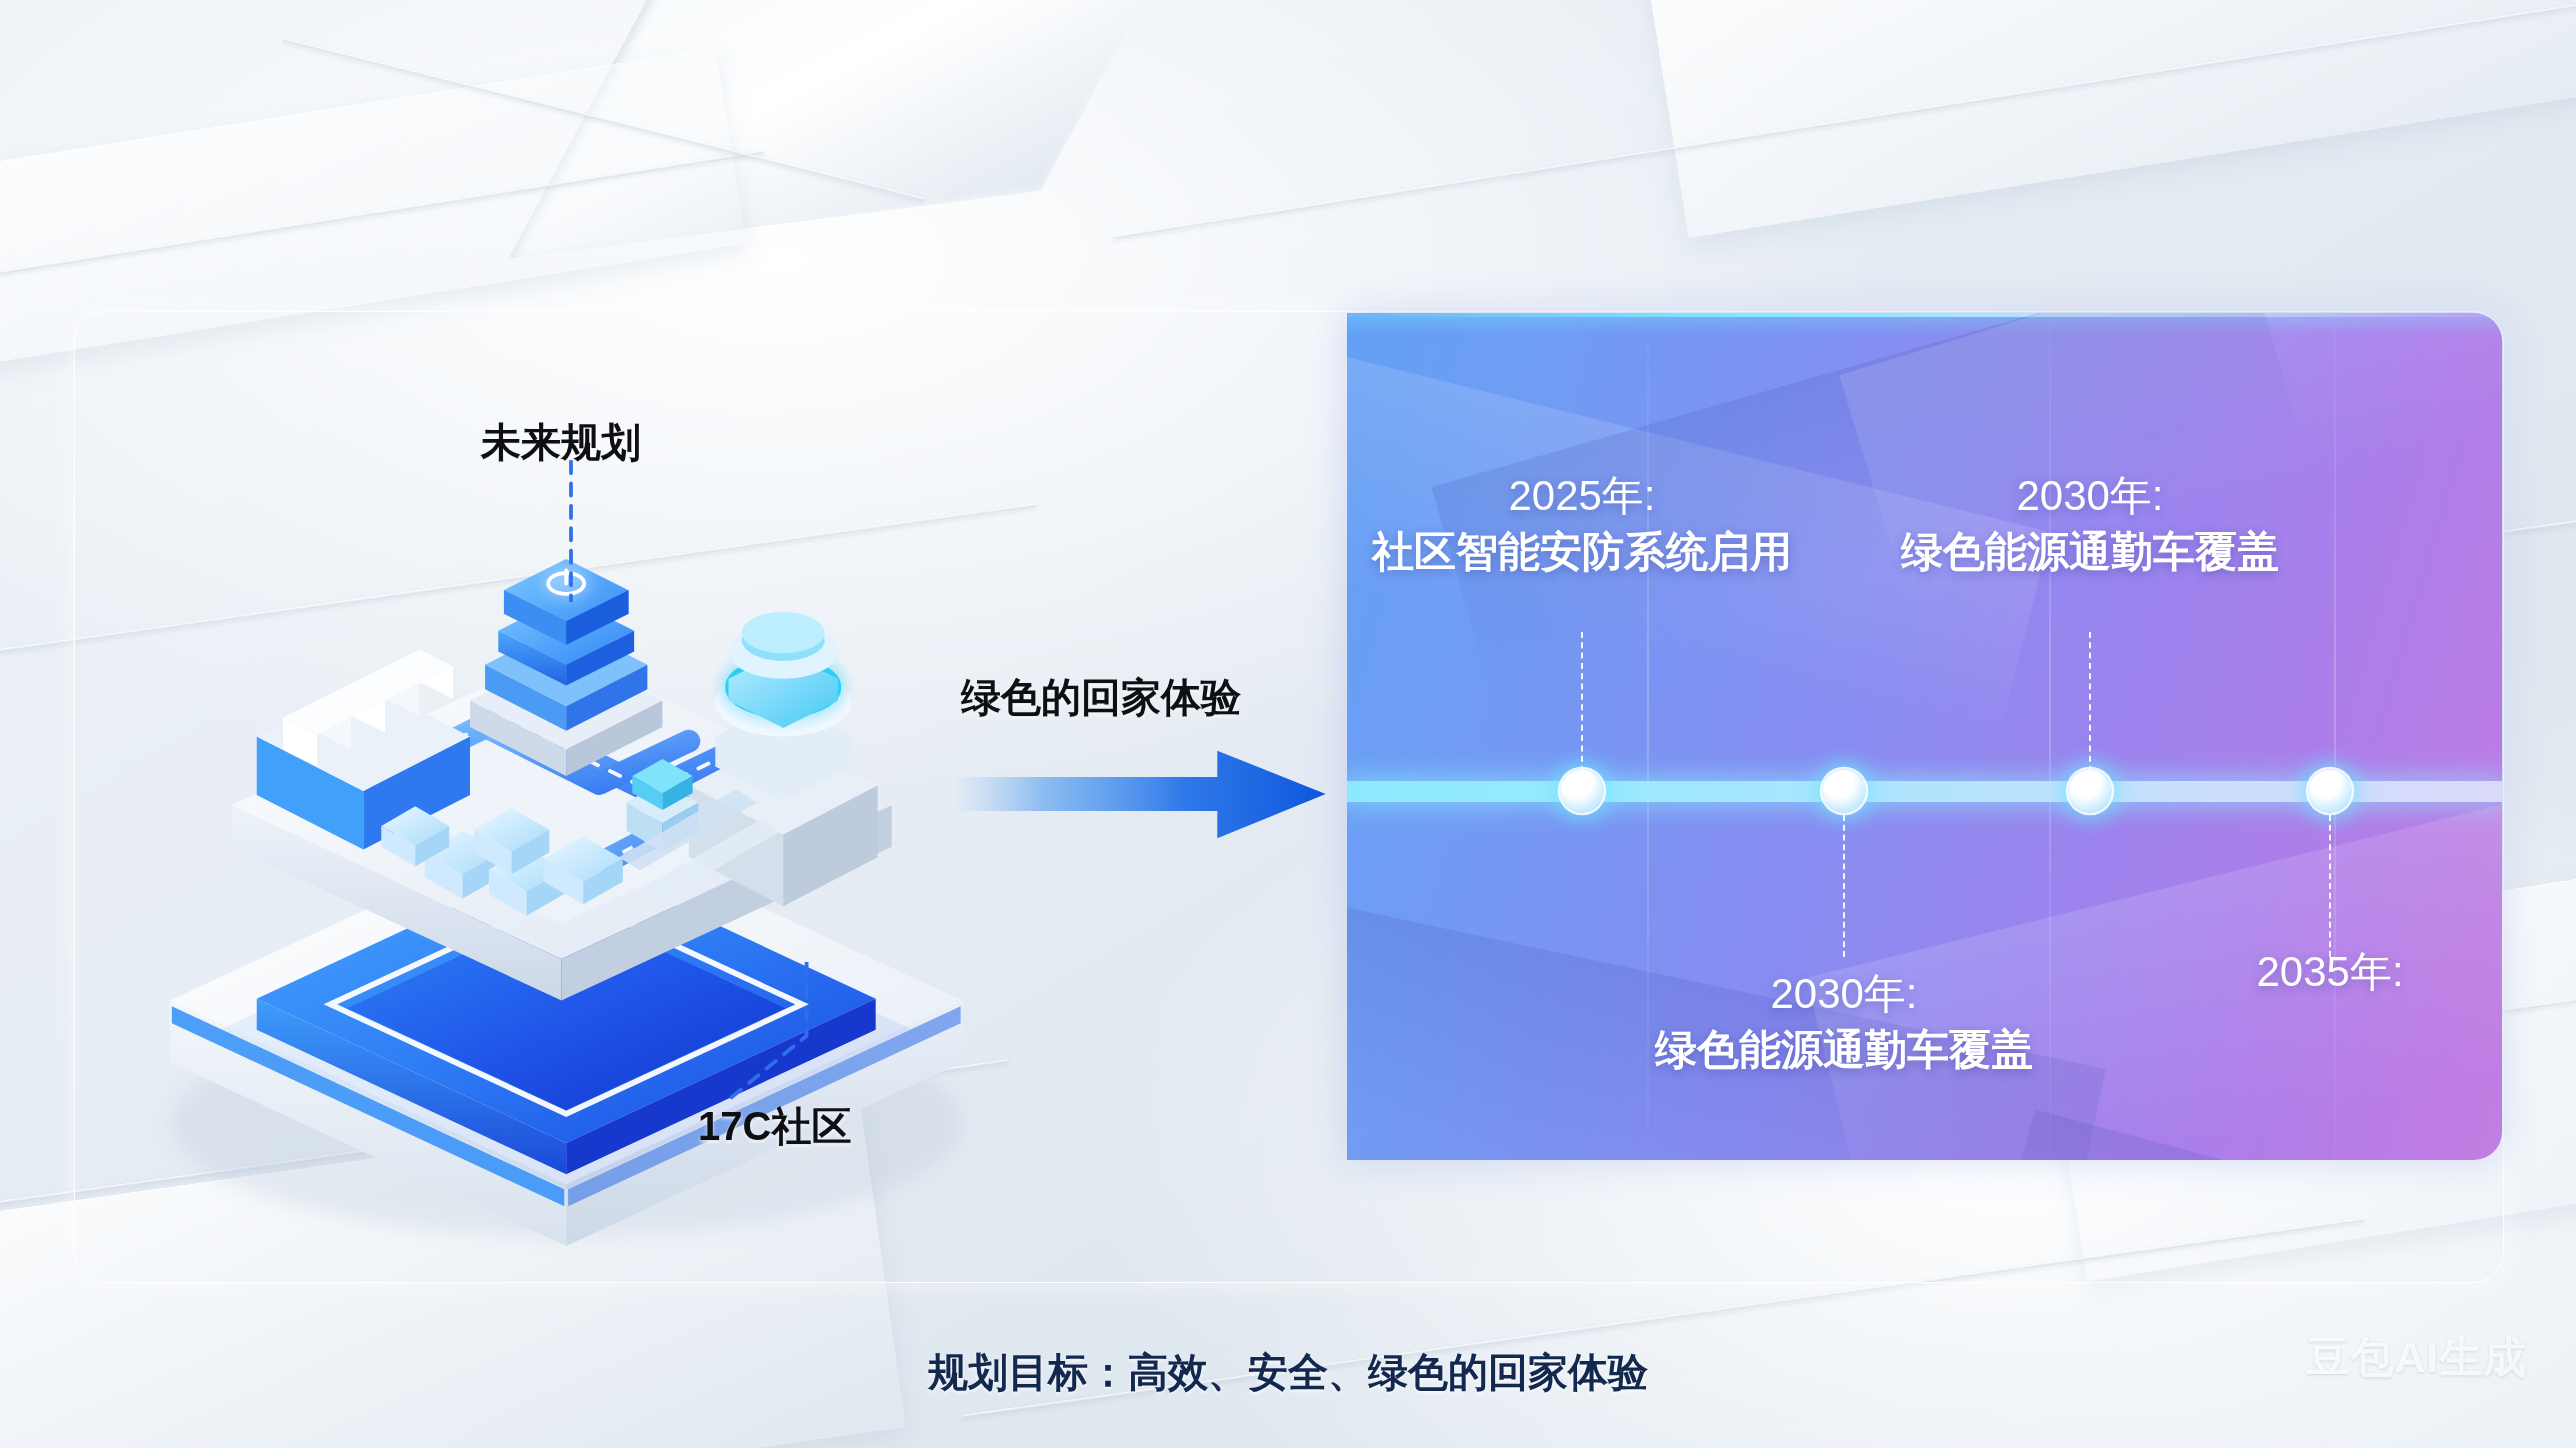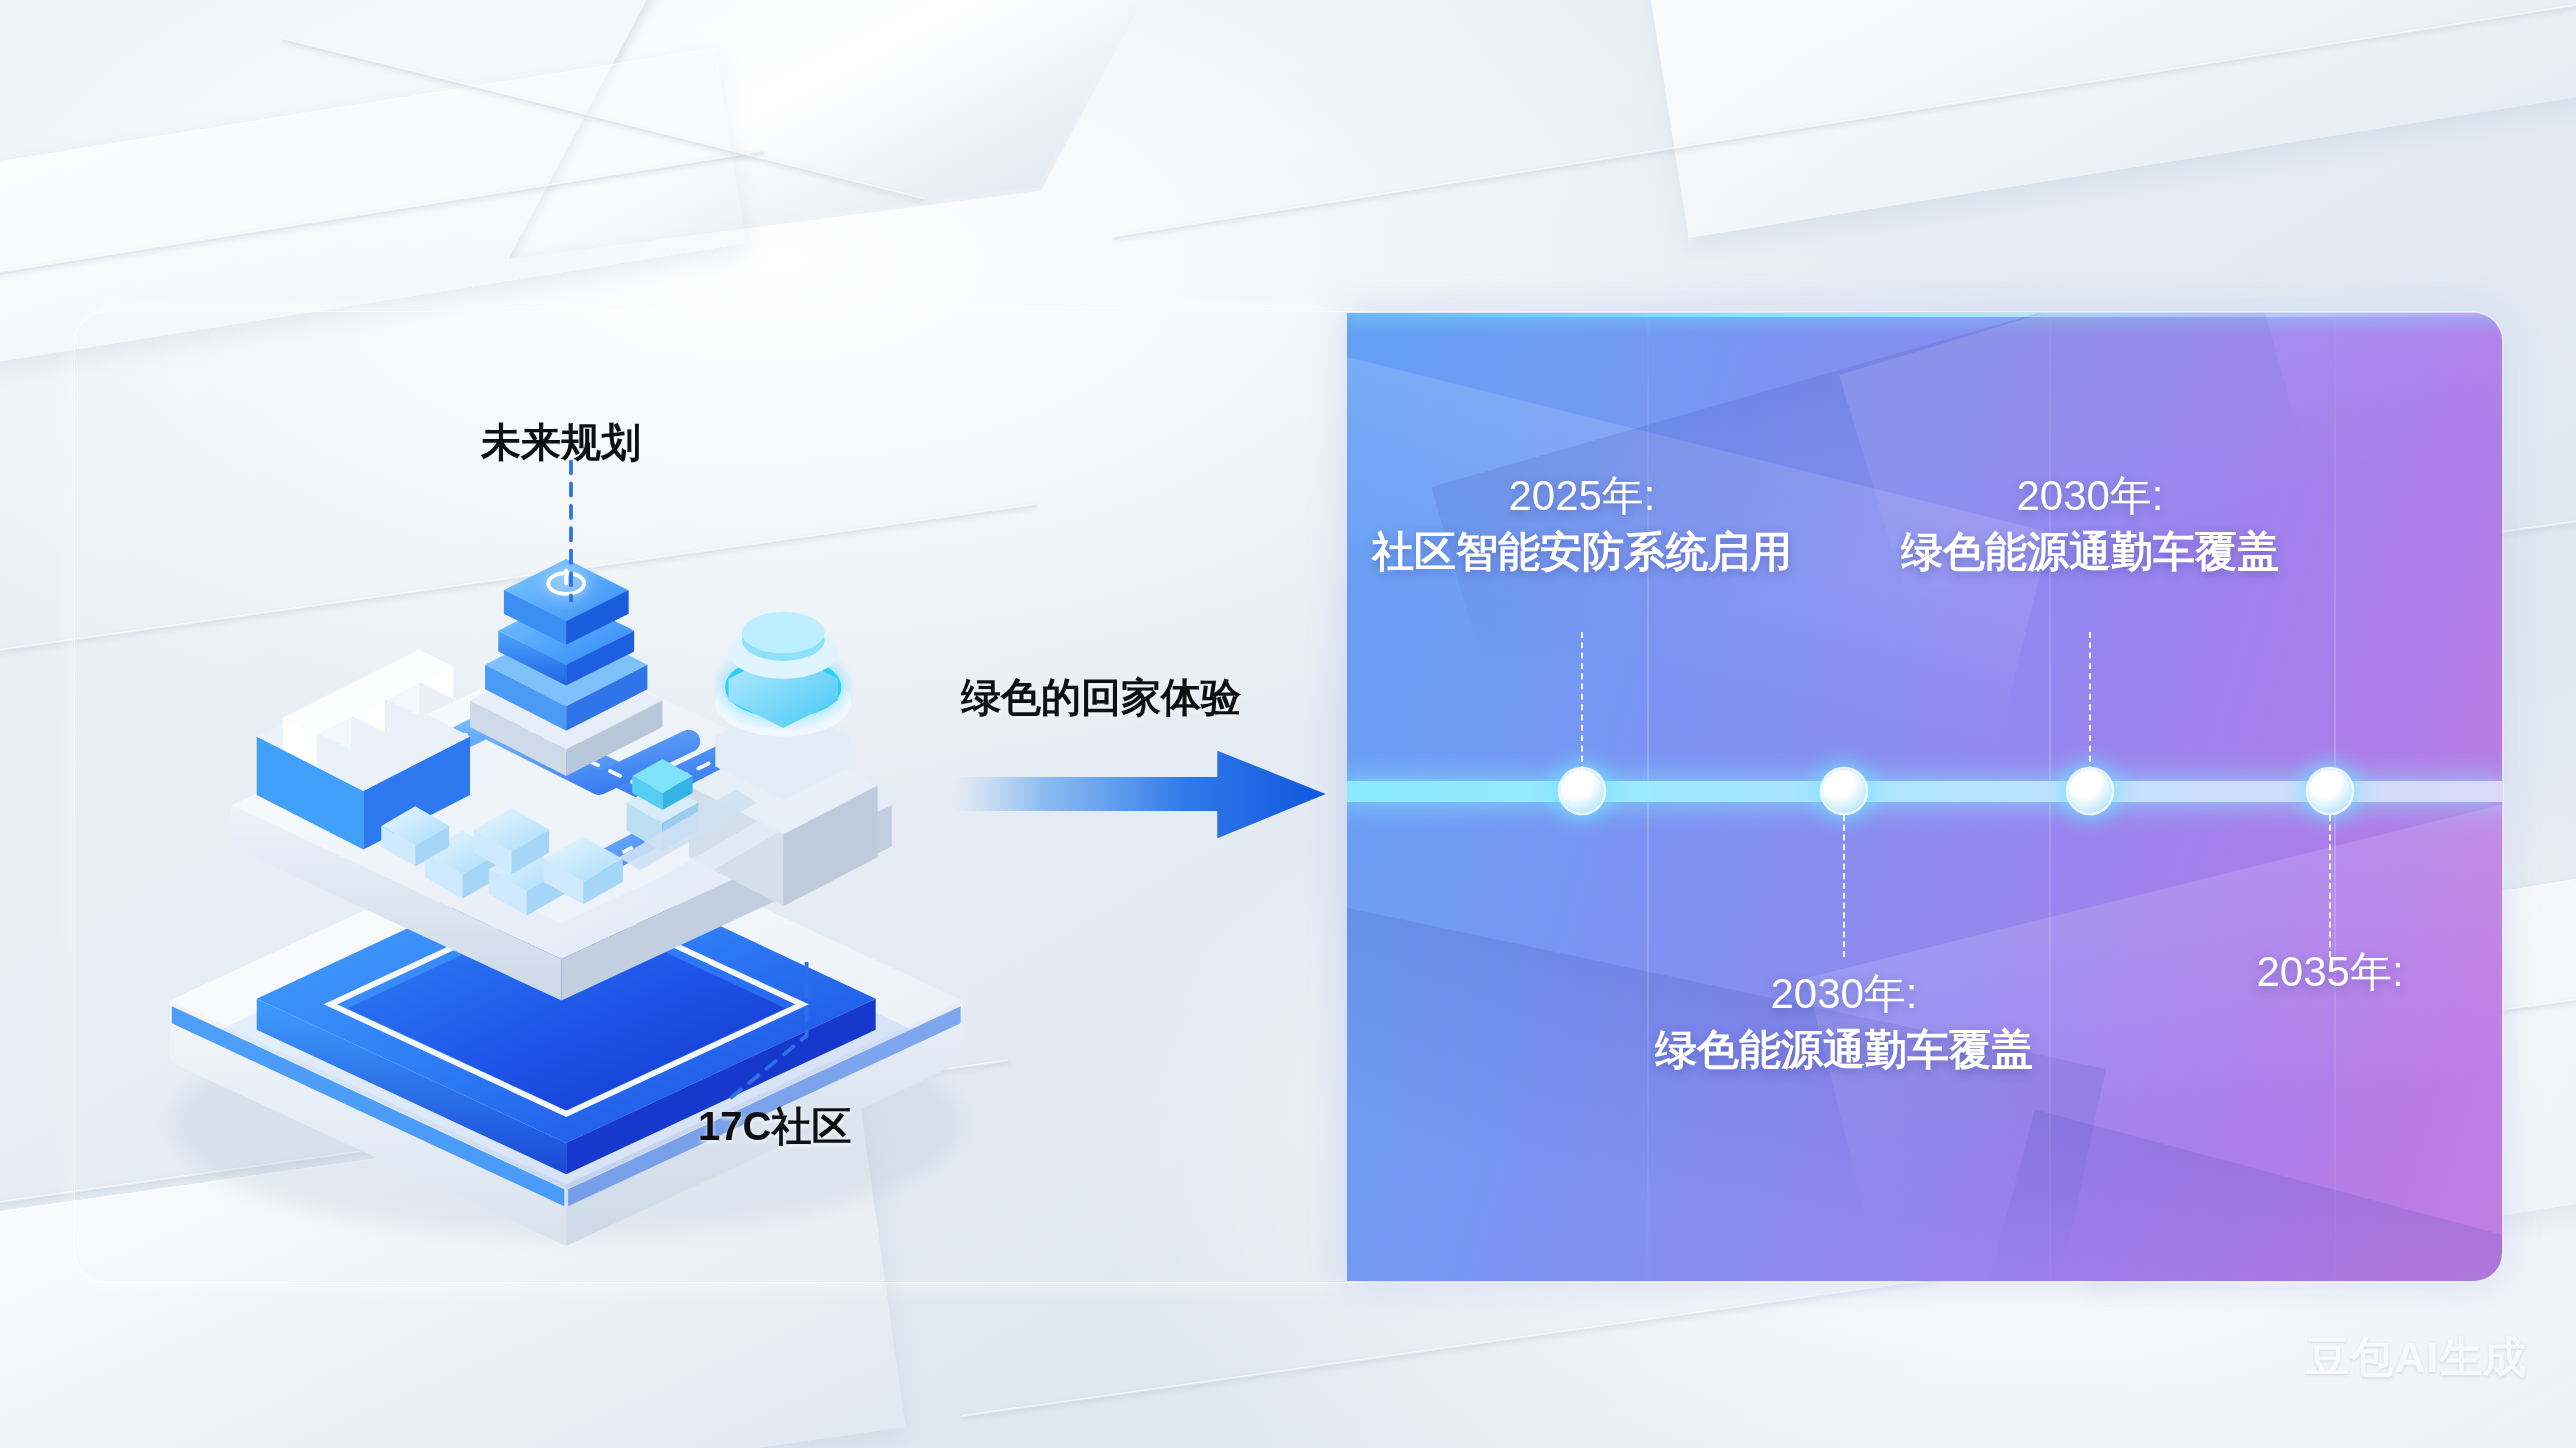--- a/index.html
+++ b/index.html
@@ -72,21 +72,21 @@
   #lbl-community{ left:698px; top:1099px; font-size:40px; }
   #lbl-path{ left:961px; top:670px; font-size:40px; }
 
   .leader{ position:absolute; pointer-events:none; }
 
   
   #nav-arrow{ position:absolute; left:953px; top:745px; width:373px; height:99px; }
 
   
   #panel{
-    position:absolute; left:1347px; top:313px; width:1155px; height:968px;
+    position:absolute; left:1347px; top:313px; width:1155px; height:847px;
     border-top-right-radius:28px; border-bottom-right-radius:28px;
     background:linear-gradient(106deg,
         #63a0f5 0%, #6f9df4 14%, #7b93f2 30%,
         #8a8cf0 46%, #9a84ee 62%, #ab7eea 78%, #bb7ce4 92%, #c17ee2 100%);
     overflow:hidden;
     box-shadow:0 0 38px rgba(120,140,230,.28);
   }
   #panel::before{
     content:""; position:absolute; left:0; right:0; top:0; height:3.8px;
     background:linear-gradient(to right,rgba(120,230,255,.30),#7fe9ff 34%,#b7e3ff 62%,rgba(200,200,255,.35));
@@ -426,16 +426,17 @@
       <div class="desc">
         <span>绿色能源通勤车覆盖</span>
       </div>
     </div>
 
     <div class="entry" style="left:983px;top:631px;">
       <div class="yr">2035年:</div>
     </div>
   </div>
 
+  <div id="footer">规划目标：高效、安全、绿色的回家体验</div>
   <div id="watermark">豆包AI生成</div>
 
 </div>
 
 
 </body></html>

